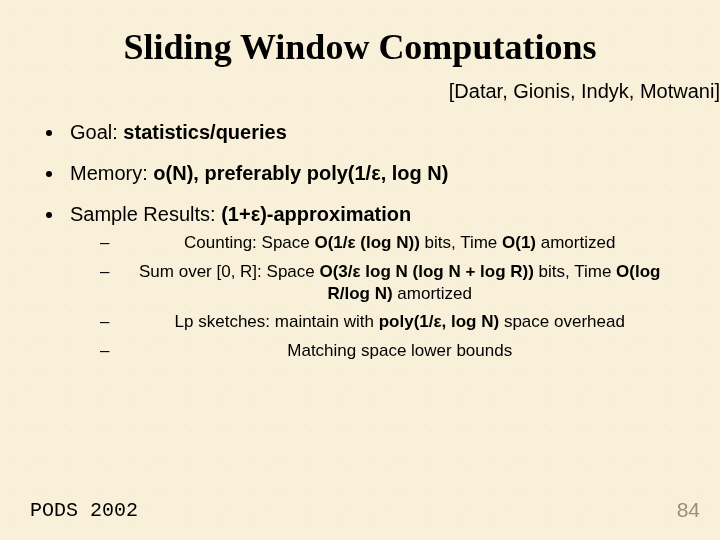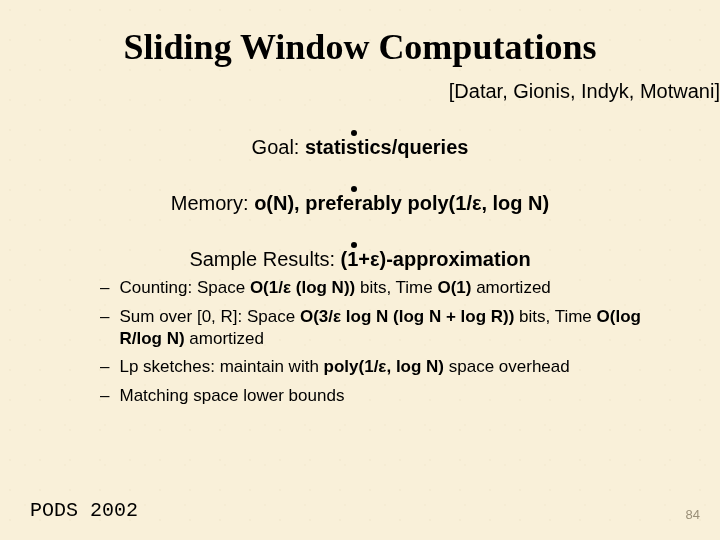--- a/index.html
+++ b/index.html
@@ -33,23 +33,22 @@
     font-size: 20px;
     margin-top: 12px;
     padding-left: 36px;
   }
   .content {
     margin: 18px 40px 0 40px;
     font-size: 20px;
   }
   .bullet {
     display: flex;
-    align-items: center;
+    align-items: flex-start;
     margin-bottom: 18px;
-    flex-direction: column;
   }
   .bullet .dot {
     width: 6px;
     height: 6px;
     background: #000;
     border-radius: 50%;
     margin-top: 9px;
     margin-right: 18px;
     flex-shrink: 0;
     margin-left: 6px;
@@ -63,35 +62,35 @@
   .sub {
     display: flex;
     align-items: flex-start;
     margin-bottom: 7px;
     line-height: 1.28;
   }
   .sub .dash {
     margin-right: 10px;
     flex-shrink: 0;
   }
-  .sub .txt { flex: 1; }
+  .sub .txt { flex: 1; text-align: center; }
   .lbl { }
   .val { font-weight: bold; }
   .footer-left {
     position: absolute;
     left: 30px;
     bottom: 18px;
     font-size: 20px;
     font-family: Liberation Mono, monospace;
   }
   .footer-right {
     position: absolute;
     right: 20px;
     bottom: 18px;
-    font-size: 13px;
+    font-size: 21px;
     color: #9a8f78;
   }
 </style>
 </head>
 <body>
 
 <h1 class="title">Sliding Window Computations</h1>
 <div class="subtitle">[Datar, Gionis, Indyk, Motwani]</div>
 
 <div class="content">

